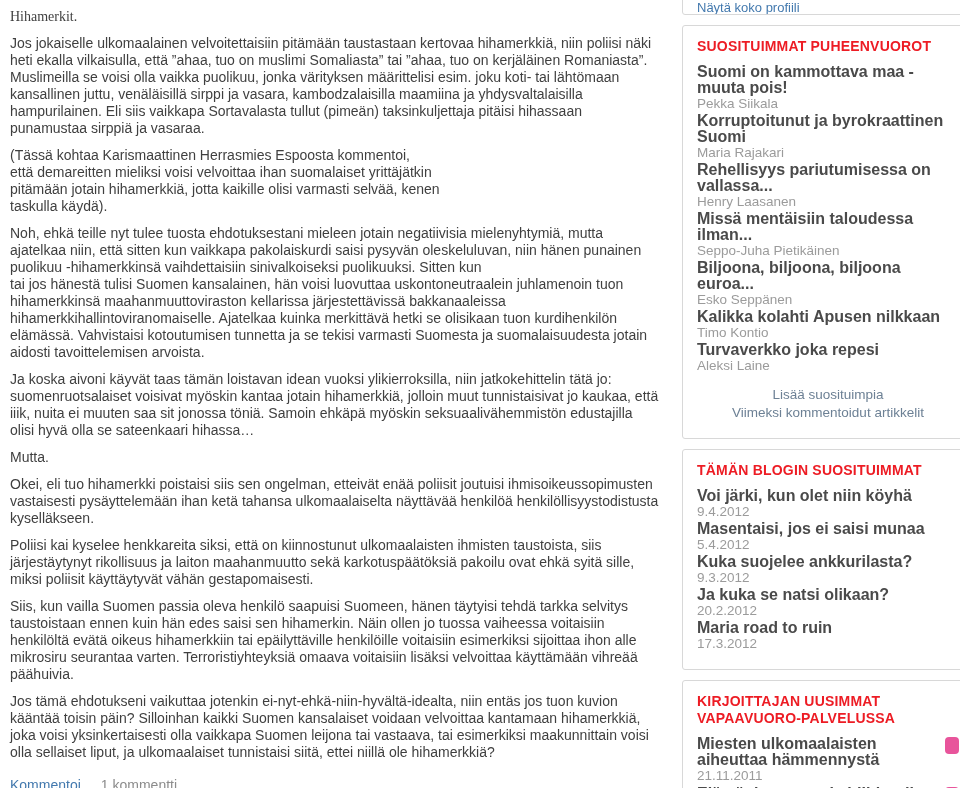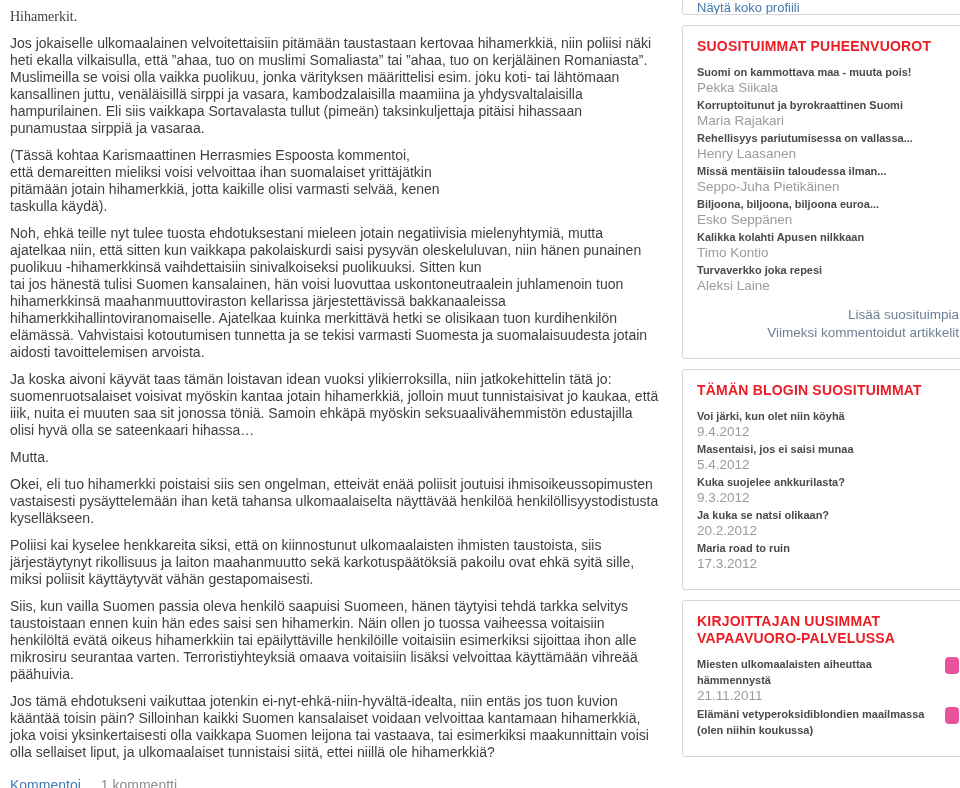--- a/index.html
+++ b/index.html
@@ -69,36 +69,36 @@
     font-size: 14px;
     line-height: 17px;
     font-weight: bold;
     letter-spacing: 0.2px;
     margin-bottom: 9px;
     text-transform: uppercase;
   }
   .s-item { margin-bottom: 1px; }
   .s-item .t {
     display: block;
-    font-size: 11px;
+    font-size: 16px;
     line-height: 16px;
     font-weight: bold;
     color: #4a4a4a;
     text-decoration: none;
     cursor: pointer;
   }
   .s-item .sub {
     display: block;
     font-size: 13.5px;
     line-height: 16px;
     color: #9b9b9b;
   }
   .box-footer-links {
     margin-top: 12px;
-    text-align: right;
+    text-align: center;
   }
   .box-footer-links a {
     display: block;
     font-size: 13.5px;
     line-height: 18px;
     color: #6d8195;
     text-decoration: none;
     cursor: pointer;
   }
   

